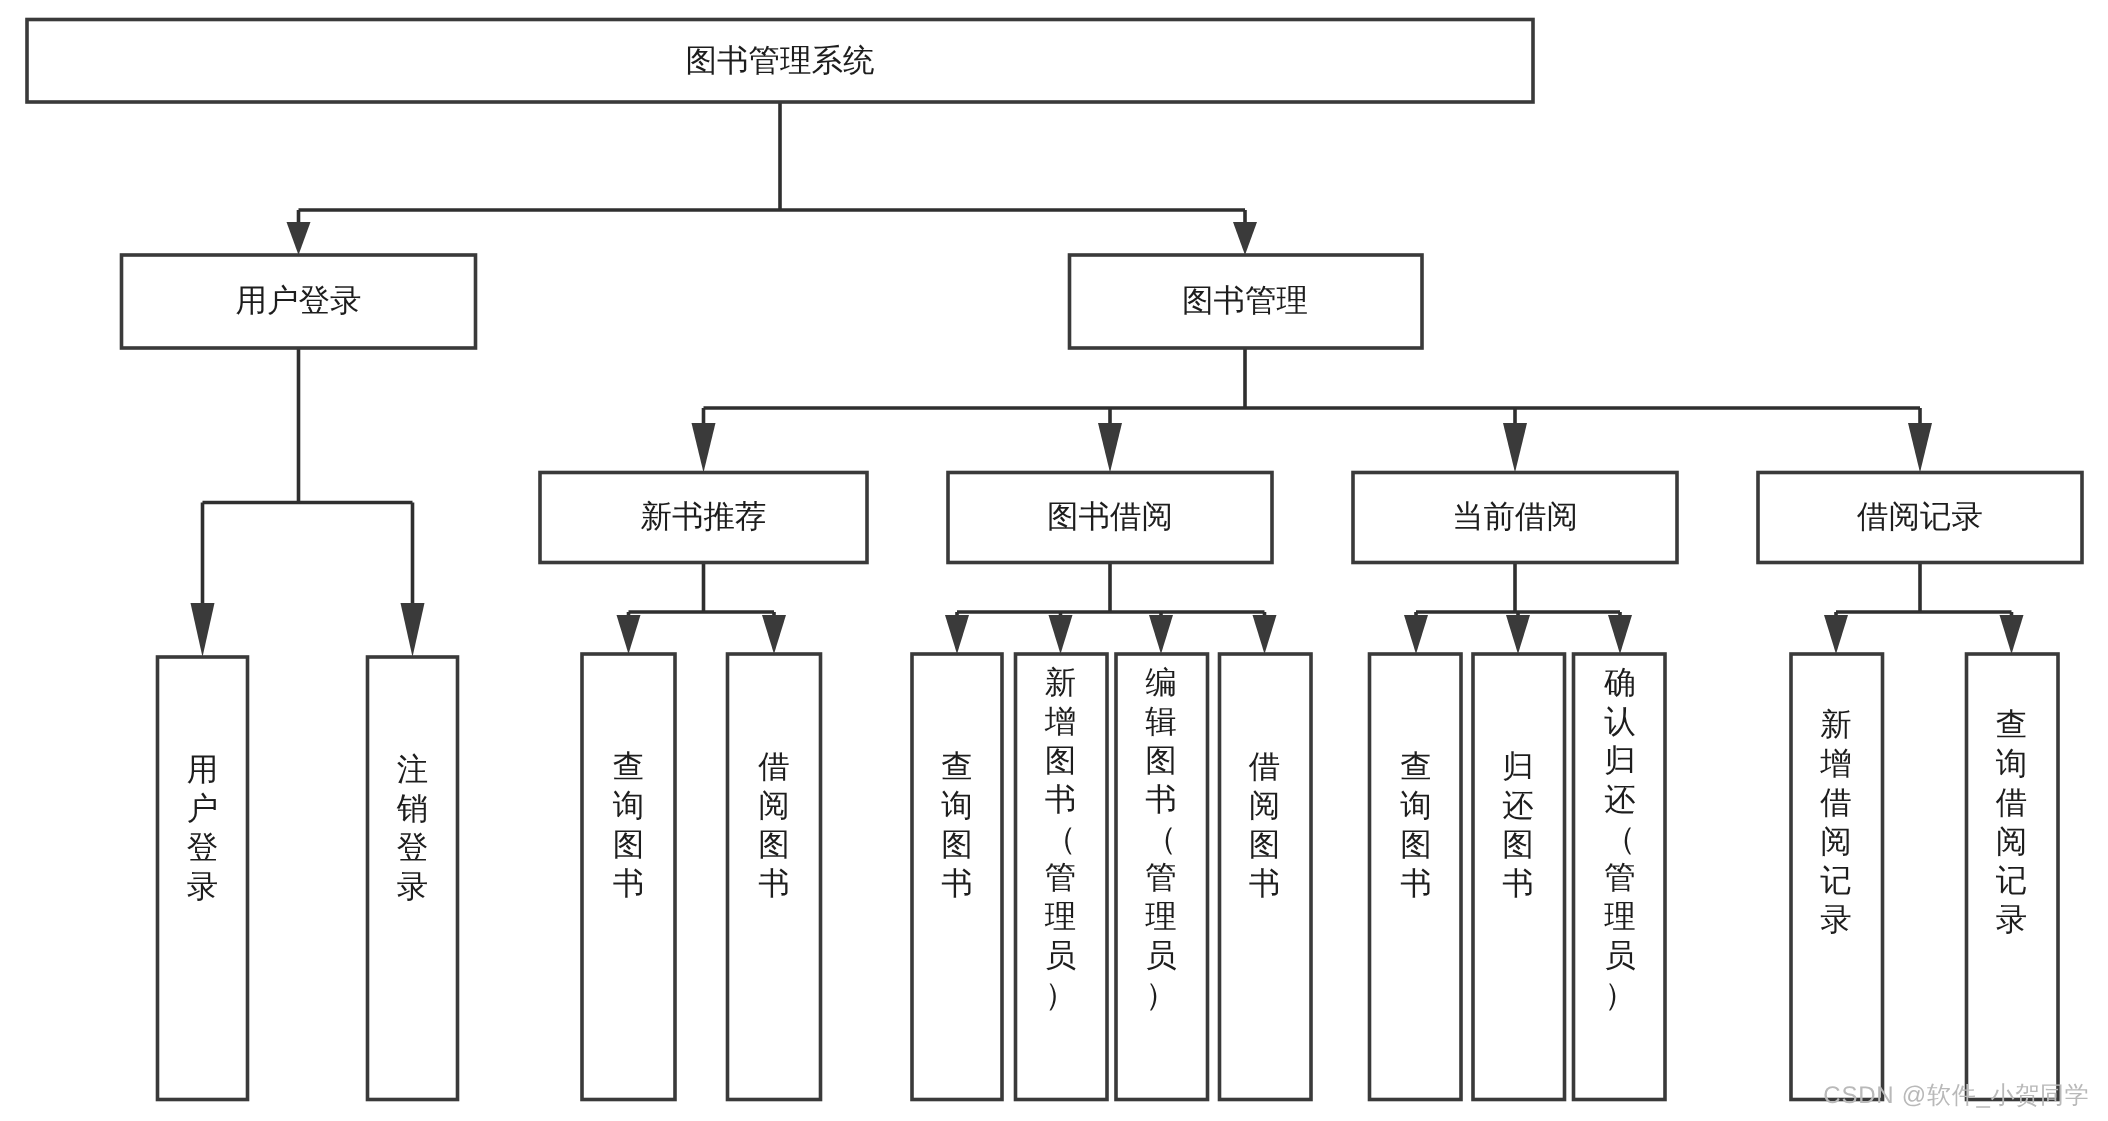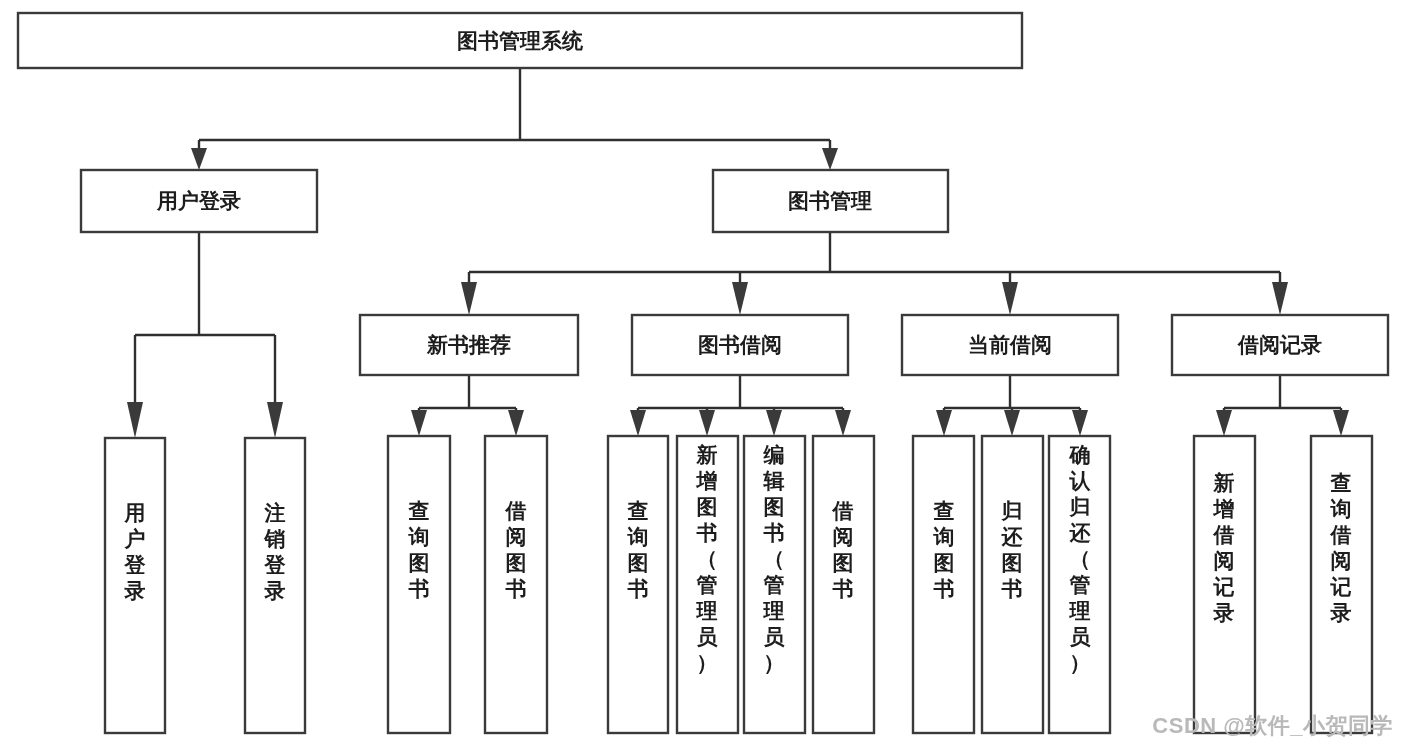--- a/index.html
+++ b/index.html
@@ -11,21 +11,20 @@
     width: 1405px;
     height: 747px;
     font-family: "Liberation Sans", "DejaVu Sans", sans-serif;
     overflow: hidden;
   }
   #diagram-root {
     position: relative;
     width: 1405px;
     height: 747px;
     background: #ffffff;
-    font-weight: bold;
   }
   svg.diagram-canvas {
     position: absolute;
     top: 0;
     left: 0;
     width: 1405px;
     height: 747px;
     display: block;
   }
   .node-box {
@@ -54,21 +53,21 @@
     font-family: "Liberation Sans", "DejaVu Sans", sans-serif;
     font-size: 21px;
     fill: #1d1d1d;
     text-anchor: middle;
   }
   .watermark-text {
     position: absolute;
     right: 12px;
     bottom: 6px;
     font-family: "Liberation Sans", "DejaVu Sans", sans-serif;
-    font-size: 22px;
+    font-size: 16px;
     color: #b9b9b9;
     letter-spacing: 0.5px;
     white-space: nowrap;
     user-select: none;
   }
 </style>
 </head>
 <body>
 
 <div id="diagram-root">

